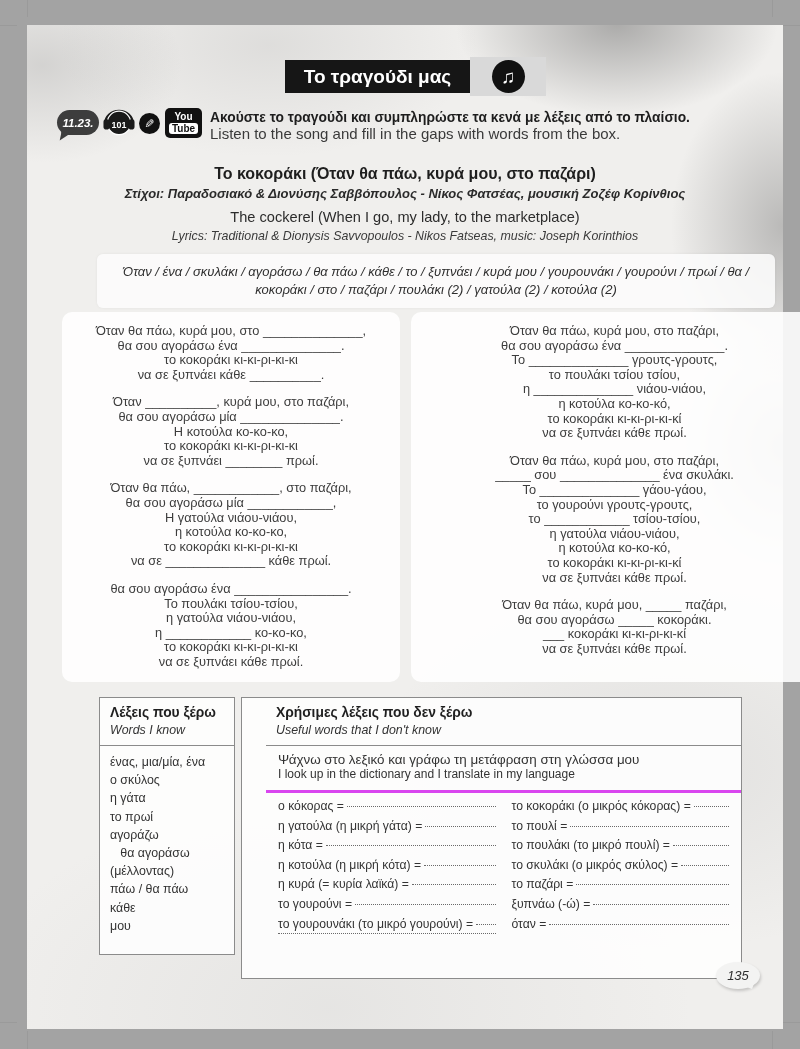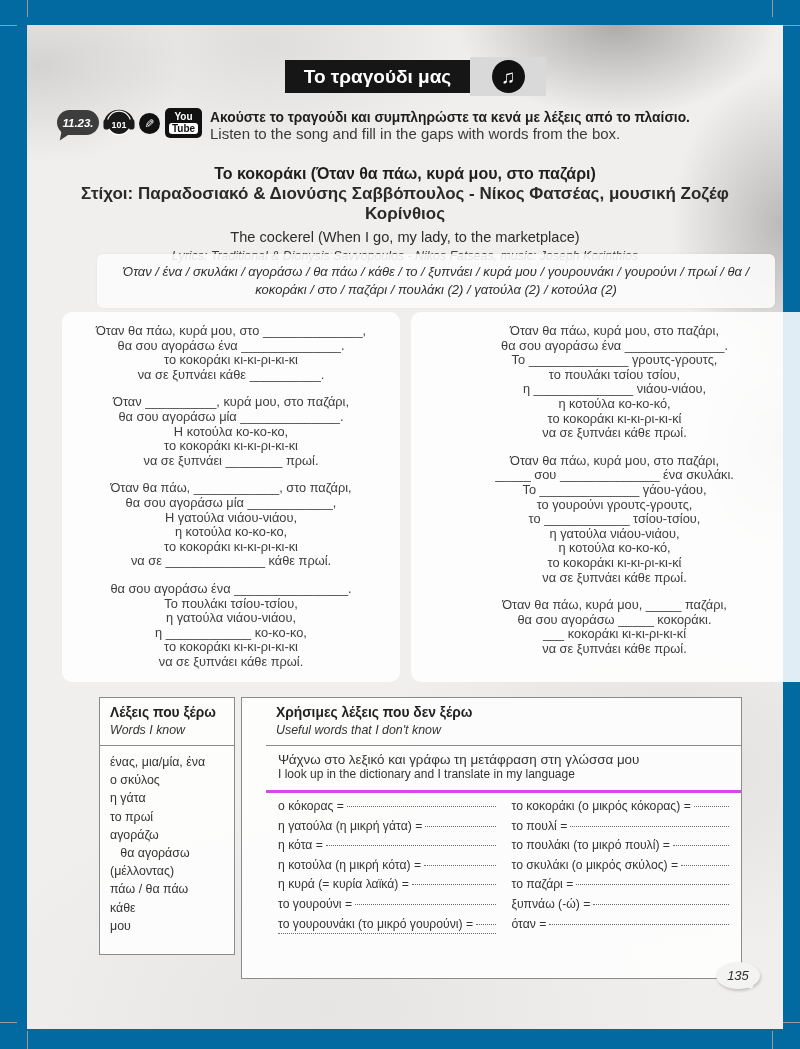--- a/index.html
+++ b/index.html
@@ -1,16 +1,16 @@
 <!DOCTYPE html>
 <html><head>
 <meta charset="utf-8">
 <style>
   html,body{margin:0;padding:0;background:#fff;}
-  .page{position:relative;width:800px;height:1049px;background:#0369a1;
+  .page{position:relative;width:800px;height:1049px;background:#a3a3a3;
         font-family:"Liberation Sans", sans-serif;overflow:hidden;color:#333;}
   .crop{position:absolute;background:#9a9a9a;}
   .content{position:absolute;left:27px;top:25px;width:756px;height:1004px;
     background:
       radial-gradient(230px 130px at 78% 0%, rgba(70,70,70,.40), transparent 70%),
       radial-gradient(160px 220px at 100% 20%, rgba(90,90,90,.36), transparent 70%),
       radial-gradient(140px 170px at 100% 42%, rgba(110,110,110,.28), transparent 70%),
       radial-gradient(200px 140px at 2% 4%, rgba(110,110,110,.22), transparent 70%),
       radial-gradient(300px 160px at 32% 2%, rgba(140,140,140,.18), transparent 70%),
       radial-gradient(420px 260px at 85% 74%, rgba(160,160,160,.18), transparent 70%),
@@ -38,21 +38,21 @@
      display:flex;flex-direction:column;align-items:center;justify-content:center;gap:1px;}
   .yt .yt-top{color:#fff;font-weight:bold;font-size:10px;line-height:10px;}
   .yt .yt-bottom{background:#fff;color:#111;font-weight:bold;font-size:10px;line-height:11px;
      border-radius:3px;padding:0 3px;}
   .instr{position:absolute;left:210px;top:110px;width:560px;}
   .instr .el{font-weight:bold;font-size:13.8px;color:#1d1d1d;line-height:16px;}
   .instr .en{font-size:15px;color:#3a3a3a;line-height:16px;}
   
   .song-block{position:absolute;left:40px;top:163px;width:730px;text-align:center;}
   .song-block .t1{font-weight:bold;font-size:16px;color:#1e1e1e;line-height:21px;}
-  .song-block .t2{font-weight:bold;font-size:17px;color:#2a2a2a;line-height:20px;}
+  .song-block .t2{font-weight:bold;font-style:italic;font-size:13px;color:#2a2a2a;line-height:20px;}
   .song-block .t3{font-size:14.6px;color:#2c2c2c;line-height:22px;margin-top:2px;}
   .song-block .t4{font-style:italic;font-size:12.4px;color:#3a3a3a;line-height:17px;}
   
   .word-box{position:absolute;left:67px;top:254px;width:678px;height:54px;border-radius:6px;
      background:rgba(252,252,252,.88);box-shadow:0 0 3px rgba(0,0,0,.06);
      display:flex;flex-direction:column;align-items:center;justify-content:center;
      font-style:italic;font-size:13px;color:#2e2e2e;line-height:18px;text-align:center;}
   
   .lyr-panel{position:absolute;top:312px;height:370px;background:rgba(255,255,255,.88);
      border-radius:10px;padding-top:12px;box-sizing:border-box;}

